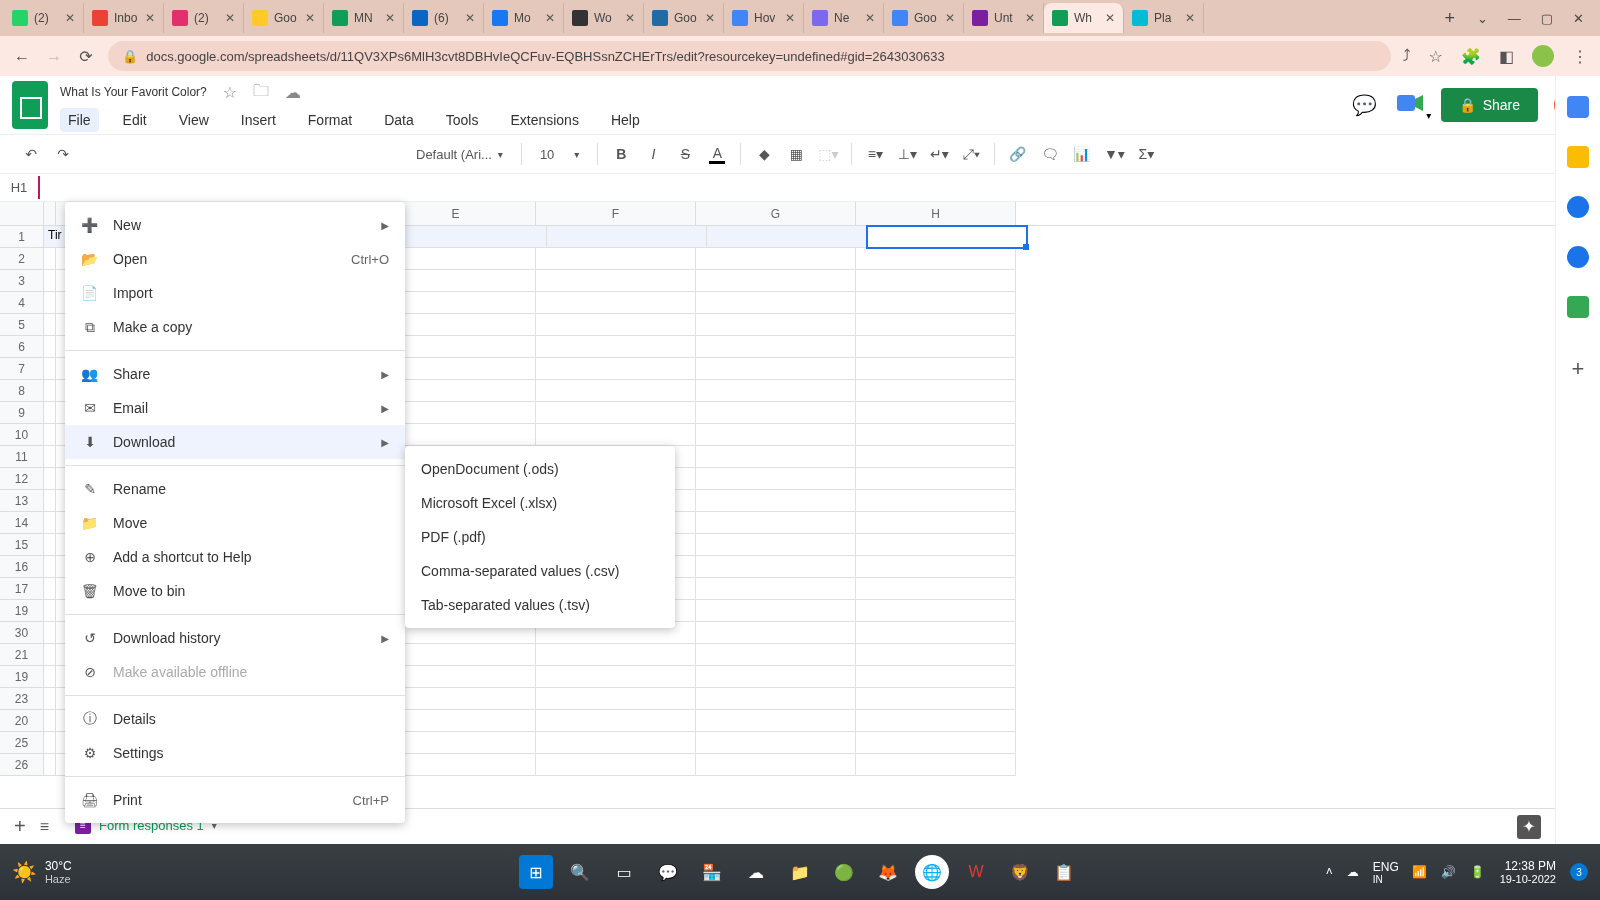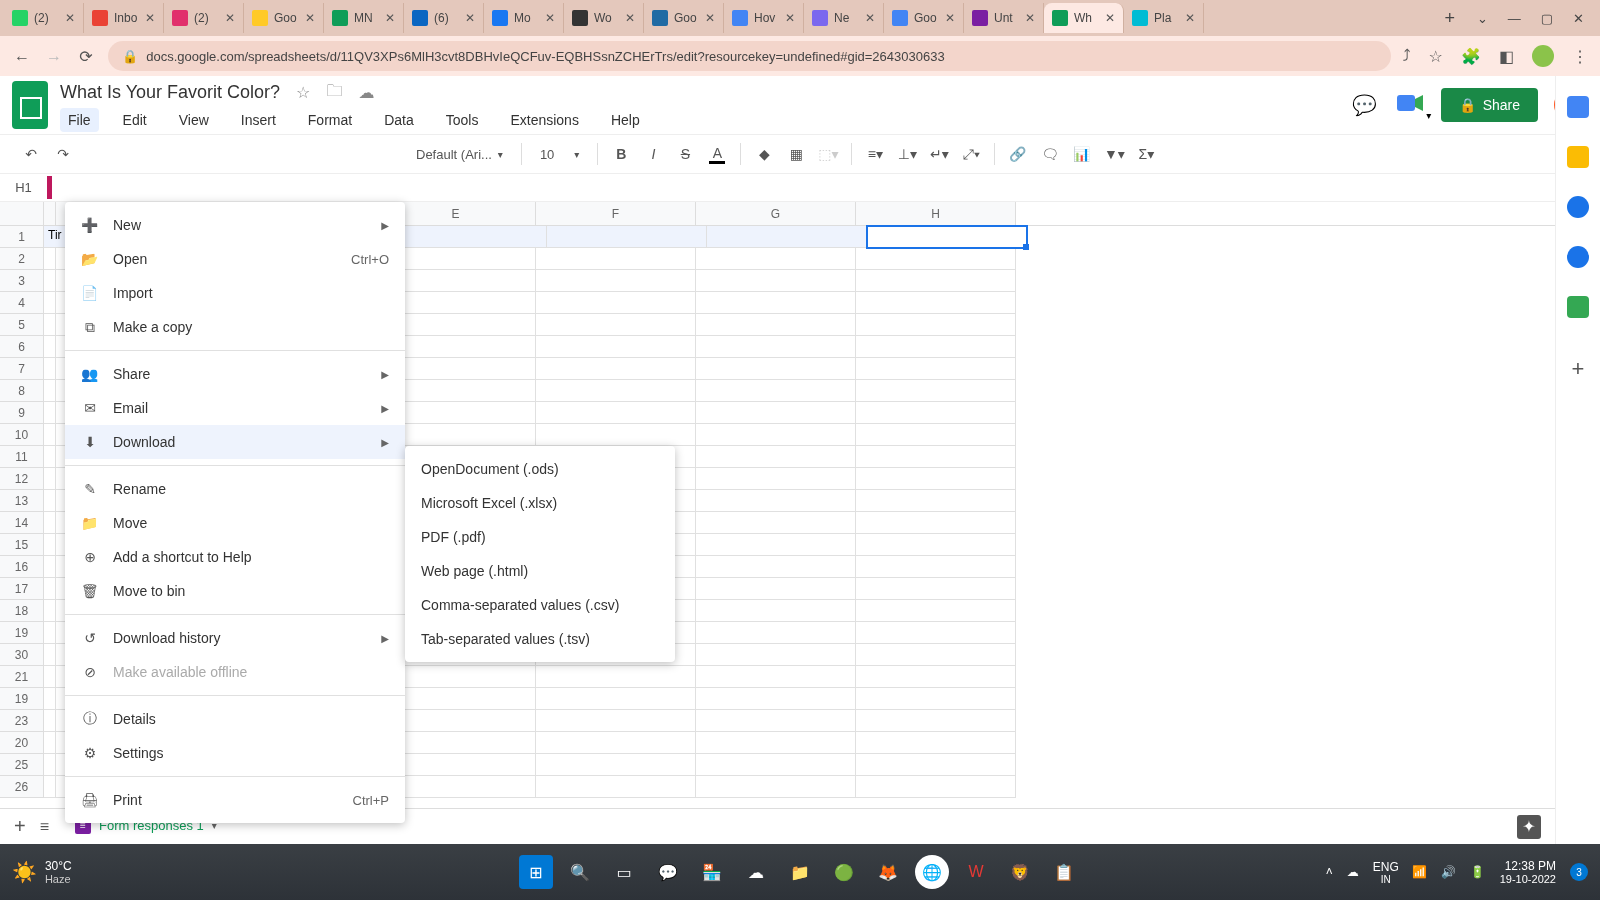--- a/index.html
+++ b/index.html
@@ -14,33 +14,33 @@
 .addrbar{height:40px;background:#fde9e3;display:flex;align-items:center;padding:0 12px;gap:12px}
 .navbtn{width:20px;text-align:center;color:#555;font-size:16px;cursor:pointer}
 .urlbox{flex:1;height:30px;background:#f3d5cb;border-radius:15px;display:flex;align-items:center;padding:0 14px;font-size:13px;color:#444;gap:8px}
 .addr-right{display:flex;gap:18px;align-items:center;color:#555}
 .mainapp{position:absolute;top:76px;left:0;right:0;bottom:56px;background:#fff}
 .docbar{height:58px;display:flex;align-items:center;padding:6px 12px;gap:12px}
 .sheetslogo{width:36px;height:48px;background:#0f9d58;border-radius:4px;position:relative;display:flex;align-items:center;justify-content:center}
 .sheetslogo::after{content:"";position:absolute;width:18px;height:18px;border:2px solid #fff;top:16px;left:8px}
 .titlearea{display:flex;flex-direction:column;gap:2px;flex:1}
 .titlerow{display:flex;align-items:center;gap:16px}
-.doctitle{font-size:18px;color:#333}
+.doctitle{font-size:12px;color:#333}
 .menurow{display:flex;gap:16px;font-size:14px;color:#333}
 .menuitm{padding:4px 8px;cursor:pointer}
 .menuitm.open{background:#e8f0fe;border-radius:4px}
 .docright{display:flex;align-items:center;gap:16px}
 .sharebtn{background:#1a8947;color:#fff;padding:9px 18px;border-radius:4px;font-size:14px;display:flex;align-items:center;gap:6px;cursor:pointer}
 .avatar{width:34px;height:34px;border-radius:50%;background:#ff5722;color:#fff;display:flex;align-items:center;justify-content:center;font-size:16px}
 .toolbar{height:40px;border-top:1px solid #eee;border-bottom:1px solid #eee;display:flex;align-items:center;padding:0 18px;gap:6px;font-size:13px;color:#555}
 .tbtn{width:26px;height:26px;display:flex;align-items:center;justify-content:center;cursor:pointer;font-size:14px}
 .tsep{width:1px;height:22px;background:#ddd;margin:0 4px}
 .fontsel{padding:4px 8px;display:flex;align-items:center;gap:6px;border-radius:4px}
 .cellname{height:28px;border-bottom:1px solid #eee;display:flex;align-items:center}
-.cellbox{width:52px;text-align:center;font-size:13px;color:#555;border-right:5px solid #be185d;padding:4px 9px}
+.cellbox{width:40px;text-align:center;font-size:13px;color:#555;border-right:2px solid #be185d;padding:4px 9px}
 .gridwrap{position:absolute;top:126px;left:0;right:45px;bottom:36px;overflow:hidden}
 .colhdr{display:flex;height:24px;border-bottom:1px solid #ddd}
 .rhcorner{width:44px;background:#f8f9fa;border-right:1px solid #ddd}
 .ch{flex:0 0 160px;text-align:center;font-size:12px;color:#666;background:#f8f9fa;border-right:1px solid #ddd;line-height:24px}
 .gridbody{}
 .grow{display:flex;height:22px}
 .rnum{width:44px;text-align:center;font-size:12px;color:#666;background:#f8f9fa;border-right:1px solid #ddd;border-bottom:1px solid #ddd;line-height:22px}
 .cell{flex:0 0 160px;border-right:1px solid #e0e0e0;border-bottom:1px solid #e0e0e0;font-size:12px;padding:2px 4px}
 .cell.sel{outline:2px solid #1a73e8;outline-offset:-1px;position:relative}
 .cell.sel::after{content:"";position:absolute;right:-3px;bottom:-3px;width:6px;height:6px;background:#1a73e8}
@@ -435,30 +435,20 @@
           <div class="rnum">17</div>
           <div class="cell" style="flex: 0 0 12px;"></div>
           <div class="cell"></div>
           <div class="cell"></div>
           <div class="cell"></div>
           <div class="cell"></div>
           <div class="cell"></div>
           <div class="cell"></div>
         </div>
         <div class="grow">
-          <div class="rnum">18</div>
-          <div class="cell" style="flex: 0 0 12px;"></div>
-          <div class="cell"></div>
-          <div class="cell"></div>
-          <div class="cell"></div>
-          <div class="cell"></div>
-          <div class="cell"></div>
-          <div class="cell"></div>
-        </div>
-        <div class="grow">
           <div class="rnum">19</div>
           <div class="cell" style="flex: 0 0 12px;"></div>
           <div class="cell"></div>
           <div class="cell"></div>
           <div class="cell"></div>
           <div class="cell"></div>
           <div class="cell"></div>
           <div class="cell"></div>
         </div>
         <div class="grow">
@@ -635,23 +625,20 @@
 
   <div class="submenu" id="submenu">
       <div class="mrow">
         <span class="mlabel">OpenDocument (.ods)</span>
       </div>
       <div class="mrow">
         <span class="mlabel">Microsoft Excel (.xlsx)</span>
       </div>
       <div class="mrow">
         <span class="mlabel">PDF (.pdf)</span>
-      </div>
-      <div class="mrow">
-        <span class="mlabel">Web page (.html)</span>
       </div>
       <div class="mrow">
         <span class="mlabel">Comma-separated values (.csv)</span>
       </div>
       <div class="mrow">
         <span class="mlabel">Tab-separated values (.tsv)</span>
       </div>
     </div>
 </div>
 
@@ -674,21 +661,21 @@
     <div class="tskic">🟢</div>
     <div class="tskic">🦊</div>
     <div class="tskic" style="background:#fff;border-radius:50%">🌐</div>
     <div class="tskic" style="color:#e53935">W</div>
     <div class="tskic">🦁</div>
     <div class="tskic">📋</div>
   </div>
   <div class="tright">
     <span>˄</span>
     <span>☁</span>
-    <div style="text-align:center">
+    <div style="">
       <div>ENG</div>
       <div style="font-size:10px">IN</div>
     </div>
     <span>📶</span>
     <span>🔊</span>
     <span>🔋</span>
     <div style="text-align:right">
       <div>12:38 PM</div>
       <div style="font-size:11px">19-10-2022</div>
     </div>

